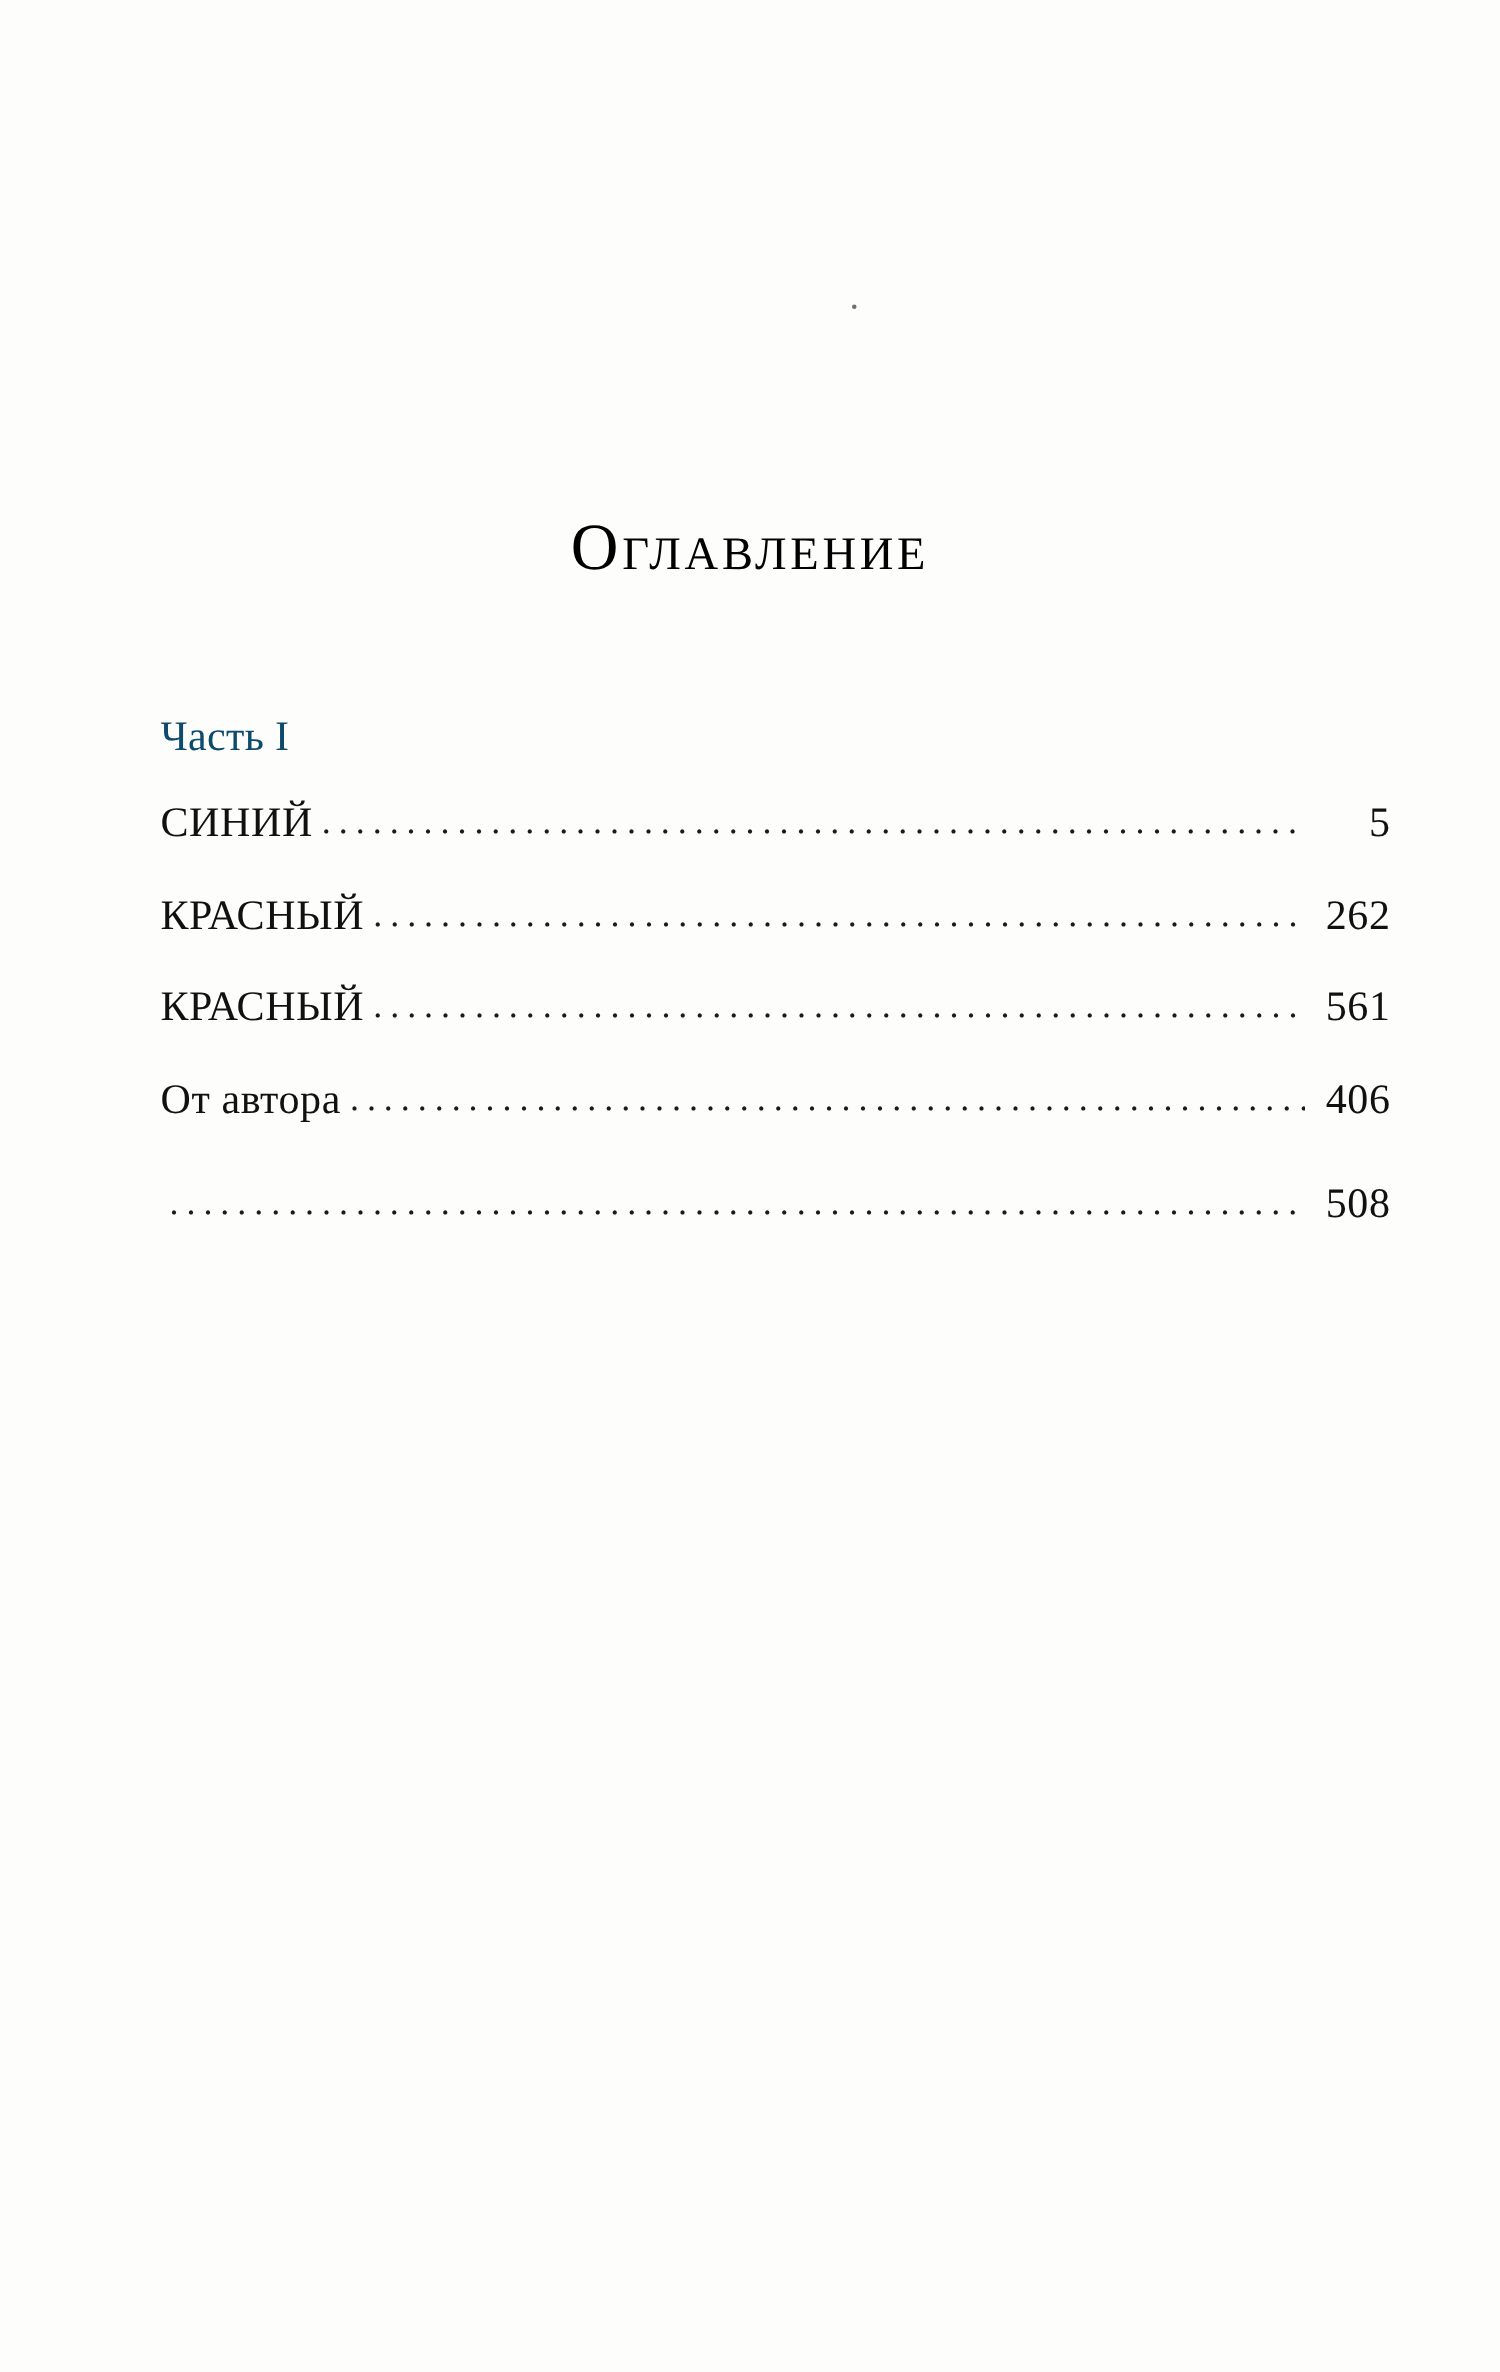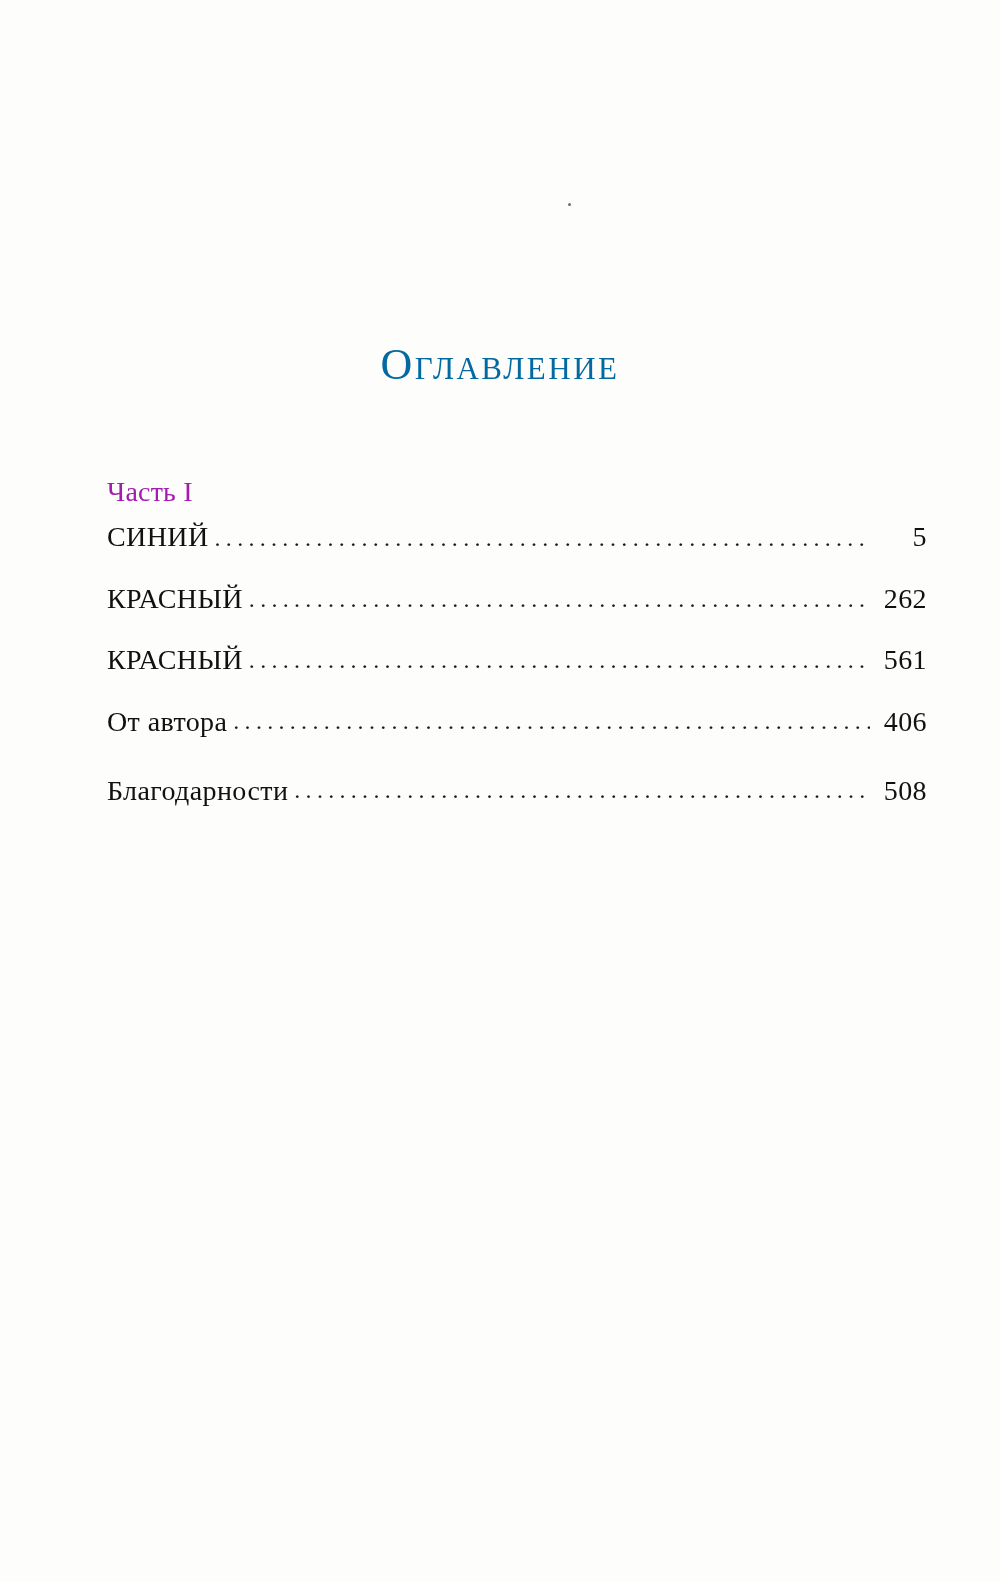--- a/index.html
+++ b/index.html
@@ -36,38 +36,38 @@
   .toc-title {
     position: absolute;
     top: 310px;
     left: 0;
     width: 1000px;
     text-align: center;
     font-size: 44px;
     letter-spacing: 2.5px;
     font-variant: small-caps;
     font-weight: 400;
-    color: #0369a1;
+    color: #000000;
   }
 
   .toc {
     position: absolute;
     top: 470px;
     left: 107px;
     width: 820px;
   }
 
   .group {
     margin-bottom: 18px;
   }
 
   .part-label {
     font-size: 28px;
     line-height: 1.55;
-    color: #a21caf;
+    color: #0c4a6e;
     letter-spacing: 0.2px;
   }
 
   .entry {
     display: flex;
     align-items: baseline;
     width: 100%;
     font-size: 28px;
     line-height: 1.55;
     letter-spacing: 0.4px;
@@ -95,22 +95,21 @@
     white-space: nowrap;
     text-align: right;
     min-width: 54px;
   }
 
   .standalone {
     margin-bottom: 26px;
   }
 
   .group .entry {
-    margin-top: 2px;
-    align-items: flex-end;
+    margin-top: 14px;
   }
 </style>
 </head>
 <body>
 
 <div class="page">
 
   <div class="speck"></div>
 
   <h1 class="toc-title">Оглавление</h1>
@@ -145,20 +144,19 @@
     <div class="standalone">
       <div class="entry">
         <span class="name">От автора</span>
         <span class="leader">........................................................................................</span>
         <span class="page-num">406</span>
       </div>
     </div>
 
     <div class="standalone">
       <div class="entry">
-        <span class="name">Благодарности</span>
         <span class="leader">........................................................................................</span>
         <span class="page-num">508</span>
       </div>
     </div>
 
   </div>
 </div>
 
 </body></html>

